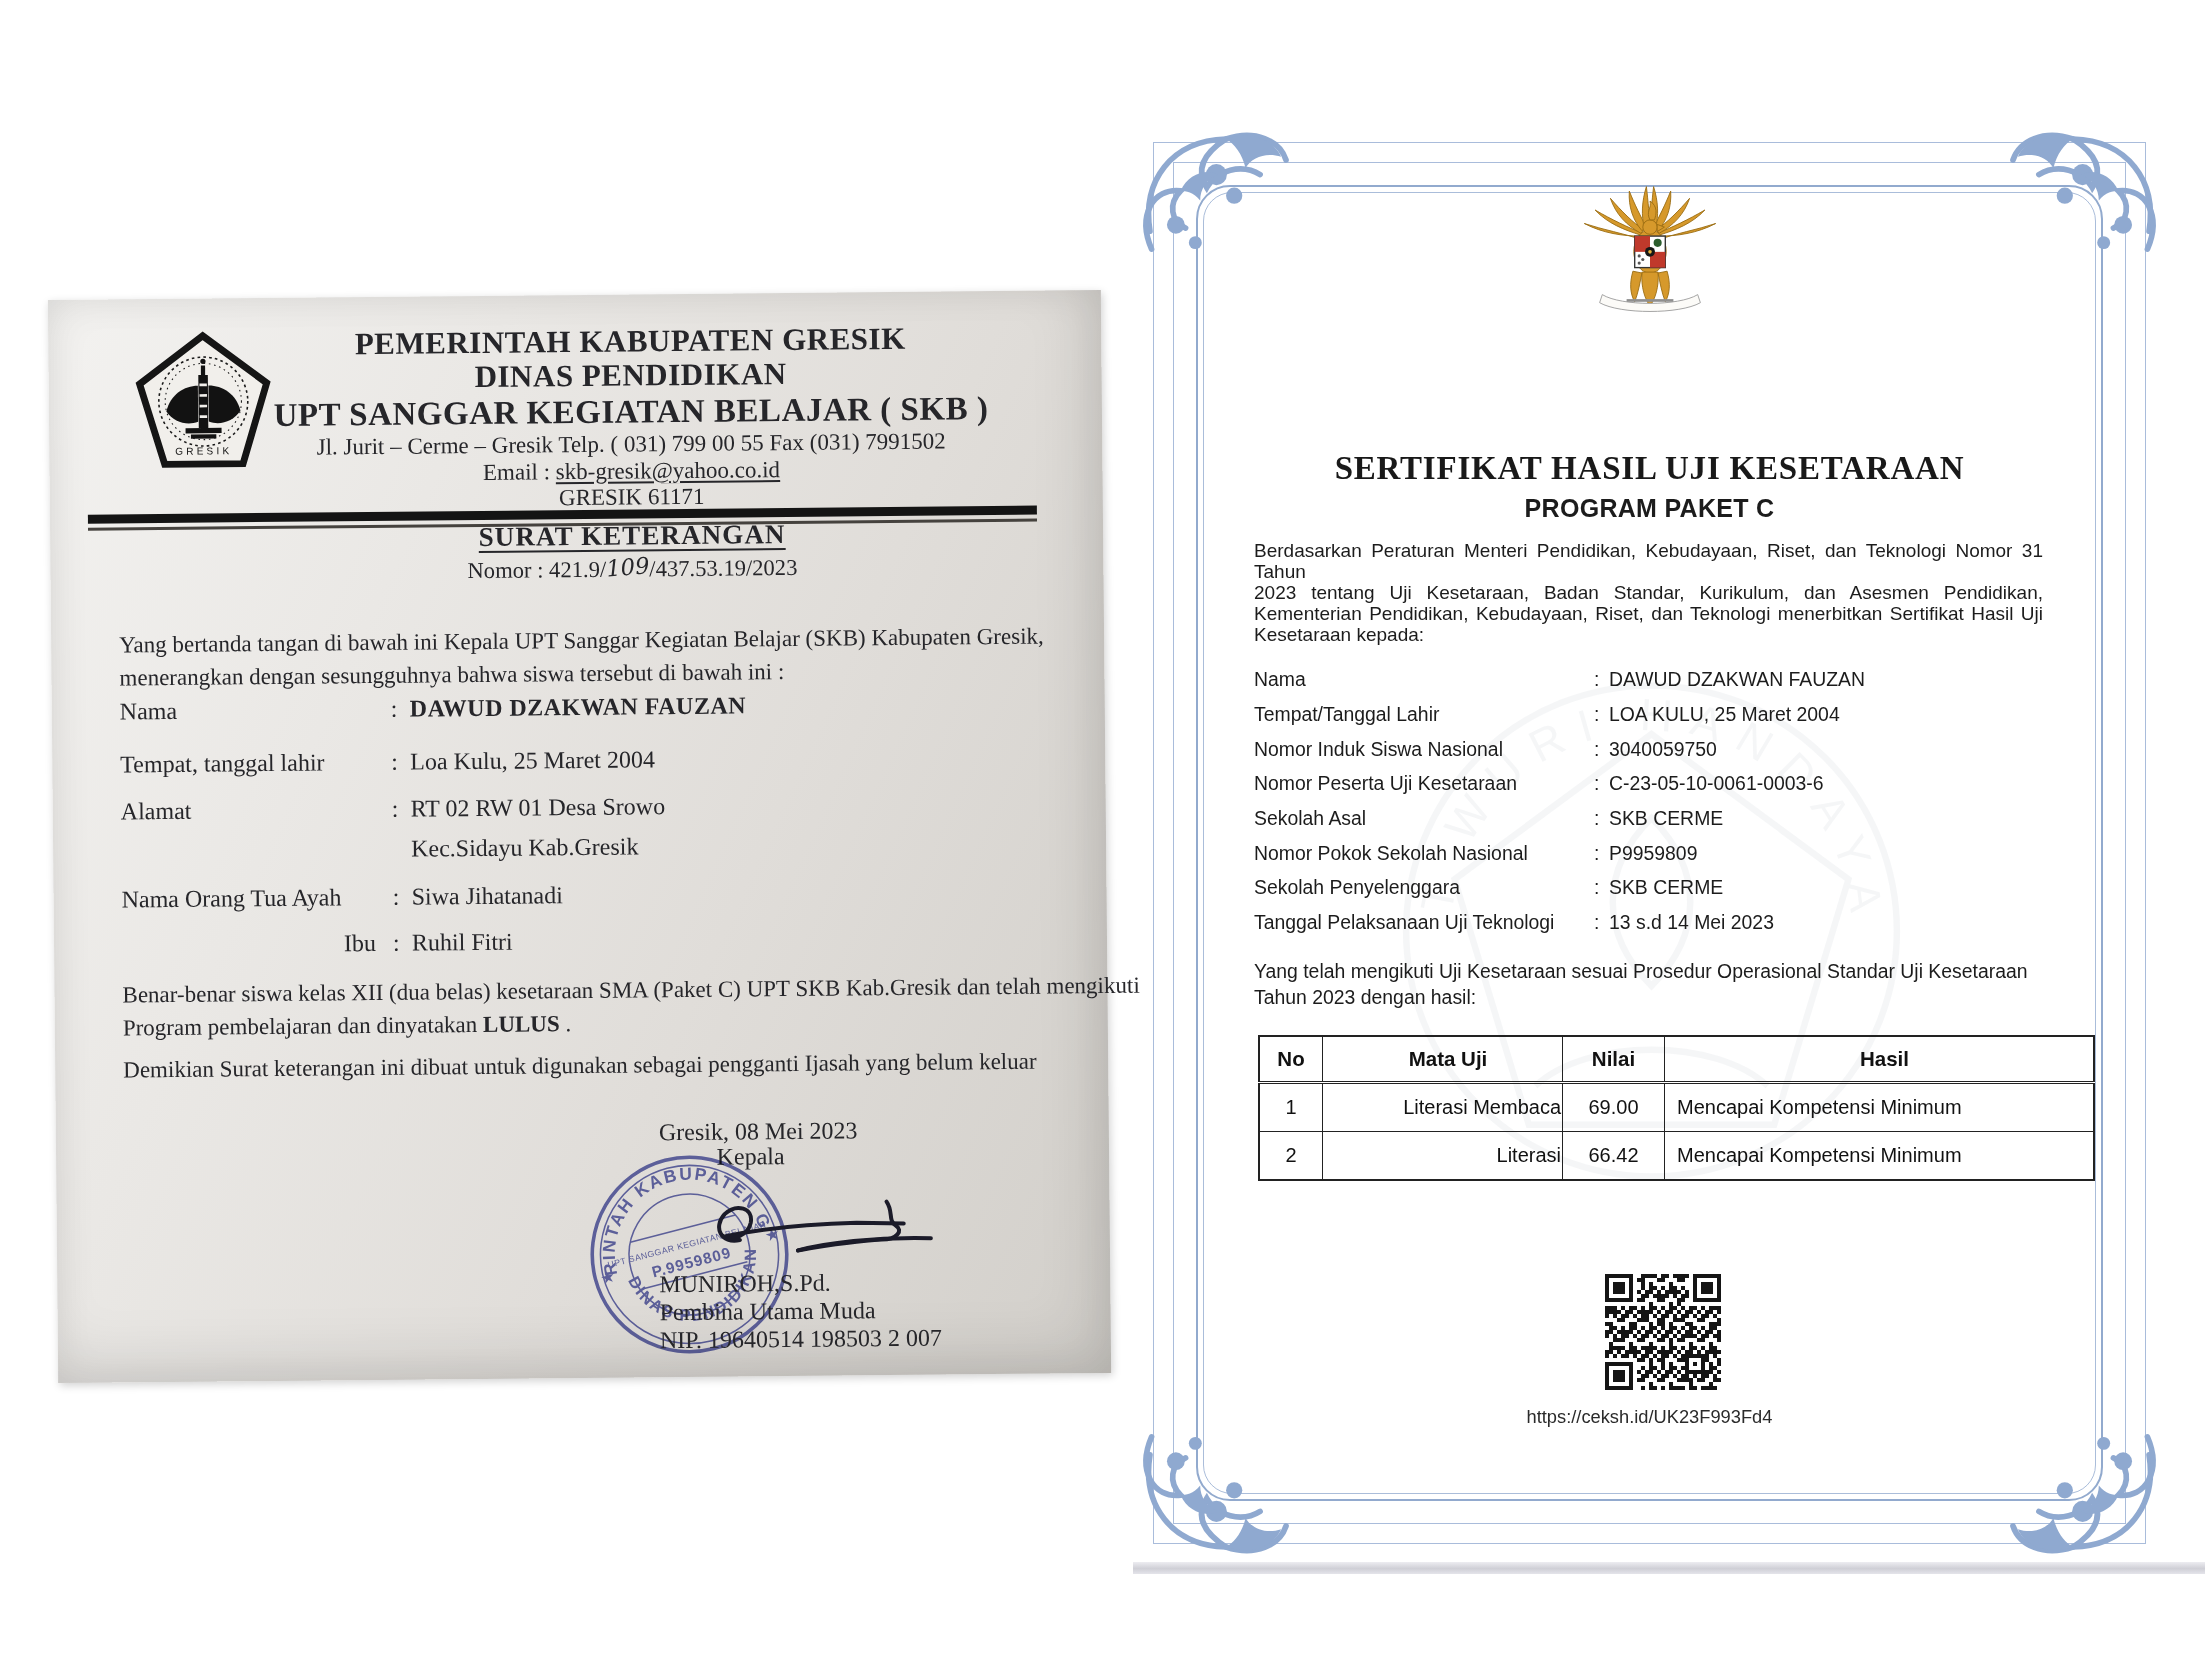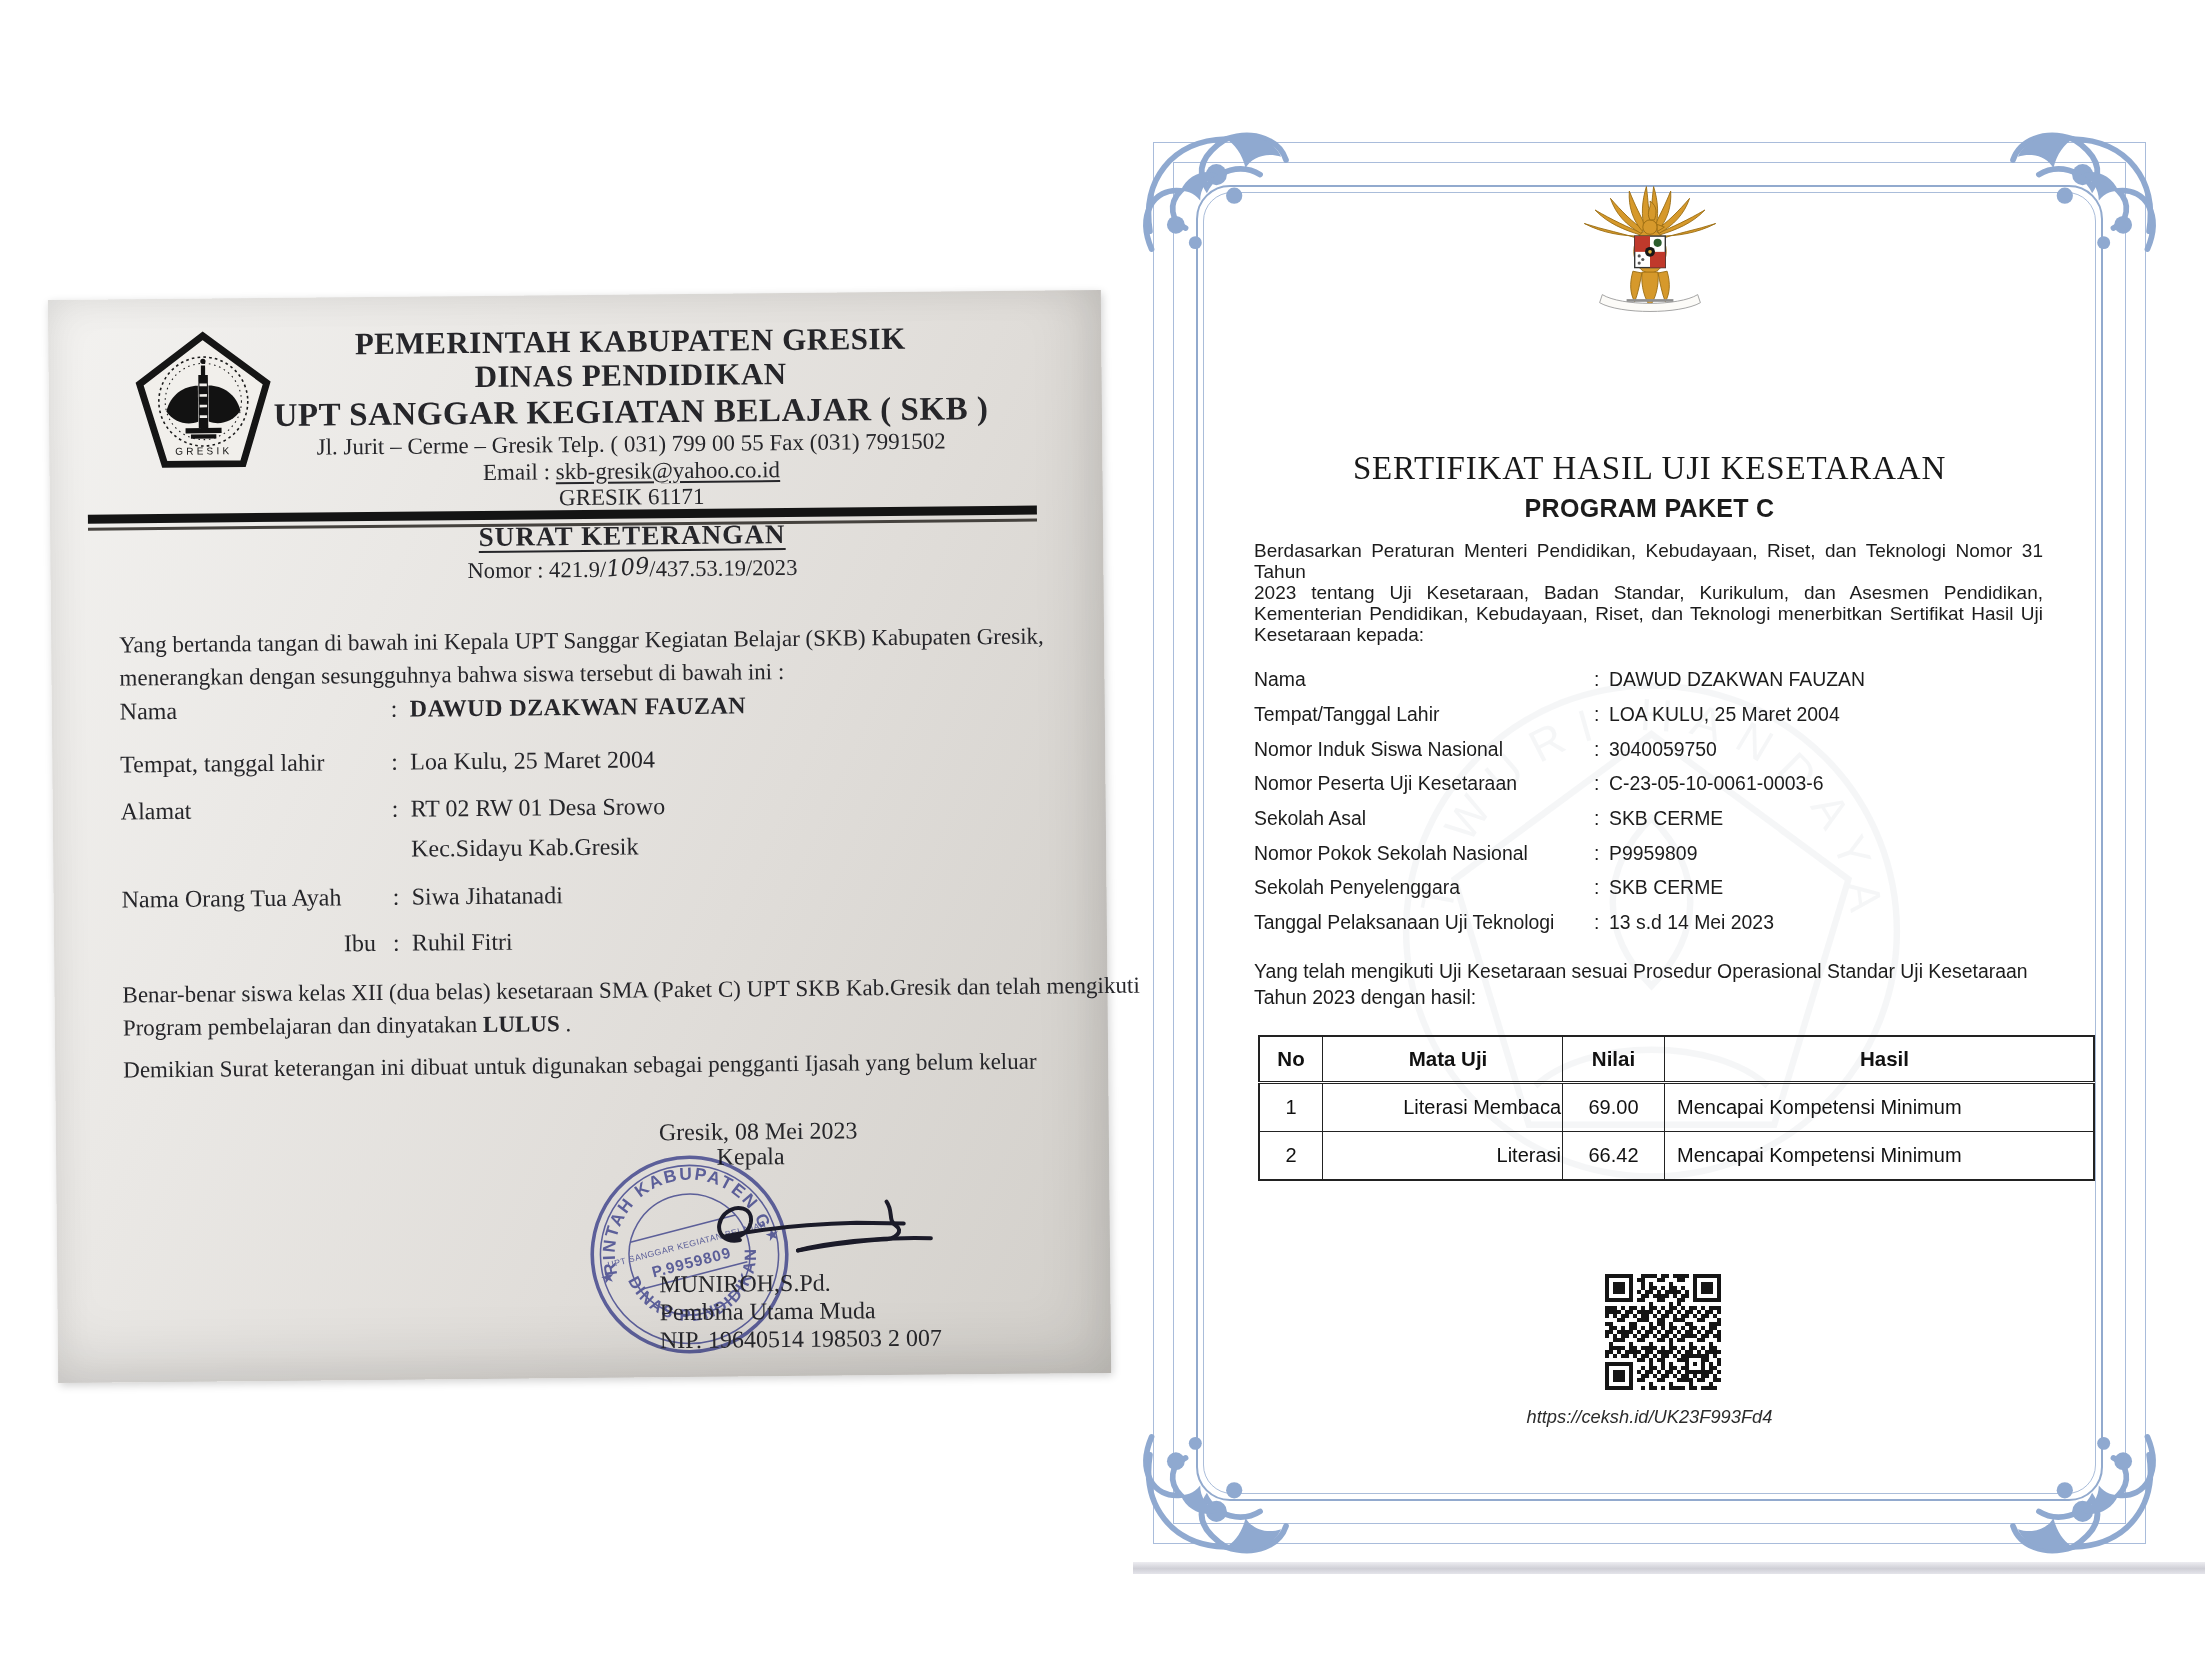--- a/index.html
+++ b/index.html
@@ -49,21 +49,21 @@
   #f3{inset:56px;border:2.2px solid #92aace;border-radius:34px;}
   #f4{inset:63px;border:1.1px solid #aabdda;border-radius:29px;}
   .orn{position:absolute;width:162px;height:162px;}
   #orn-tl{left:-3.2px;top:-3.2px;}
   #orn-tr{right:-3.2px;top:-3.2px;transform:scaleX(-1);}
   #orn-bl{left:-3.2px;bottom:-3.2px;transform:scaleY(-1);}
   #orn-br{right:-3.2px;bottom:-3.2px;transform:scale(-1,-1);}
   #garuda{position:absolute;left:429px;top:54px;width:162px;height:135px;}
   #ministry{position:absolute;left:0;top:196px;width:100%;text-align:center;font-size:22.6px;line-height:36px;letter-spacing:0.3px;color:#232323;}
   #rtitle{position:absolute;left:0;top:321px;width:100%;text-align:center;
-    font-family:"Liberation Serif","DejaVu Serif",serif;font-size:33px;font-weight:normal;letter-spacing:0.8px;color:#191919;}
+    font-family:"Liberation Serif","DejaVu Serif",serif;font-size:33px;font-weight:bold;letter-spacing:0.8px;color:#191919;}
   #rsubtitle{position:absolute;left:0;top:365px;width:100%;text-align:center;font-size:25px;font-weight:bold;letter-spacing:0.3px;}
   #rintro{position:absolute;left:114px;top:411px;width:789px;font-size:19px;line-height:21px;}
   #rintro .jl{display:block;text-align:justify;text-align-last:justify;white-space:normal;}
   #rintro .jl.last{text-align-last:left;}
   .rrow{position:absolute;font-size:19.4px;white-space:nowrap;}
   .rrow .lab{position:absolute;left:0;}
   .rrow .col{position:absolute;left:340px;}
   .rrow .val{position:absolute;left:355px;}
   #rresults{position:absolute;left:114px;top:829px;font-size:19.4px;line-height:26px;white-space:nowrap;}
   #rtable{position:absolute;left:118px;top:906px;width:799px;border-collapse:collapse;table-layout:fixed;
@@ -71,21 +71,21 @@
   #rtable th,#rtable td{border:1.6px solid #222;overflow:hidden;}
   #rtable{border:2.7px solid #222;}
   #rtable th{height:42px;font-size:20.5px;font-weight:bold;text-align:center;border-bottom:3.8px double #222;}
   #rtable td{height:45px;}
   .c-no{width:60px;text-align:center;}
   .c-mu{width:226px;text-align:right;padding-left:12px;}
   .c-ni{width:99px;text-align:center;}
   .c-ha{width:415px;text-align:left;padding-left:12px;}
   #rissue{position:absolute;left:114px;top:1067px;font-size:19.4px;white-space:nowrap;}
   #rqr{position:absolute;left:465px;top:1145px;width:116px;height:116px;}
-  #rurl{position:absolute;left:0;top:1277px;width:100%;text-align:center;font-size:18.3px;color:#2b2b2b;font-style:italic;}
+  #rurl{position:absolute;left:0;top:1277px;width:100%;text-align:center;font-size:18.3px;color:#2b2b2b;}
   #rwm{position:absolute;left:183px;top:463px;width:657px;height:678px;opacity:.06;}
   #scan-strip{position:absolute;left:1133px;top:1562px;width:1072px;height:12px;
      background:linear-gradient(#ededf1,#cfcfd6 55%,#e4e4ea);}
 </style>
 </head>
 <body>
 
 <div id="canvas">
 
   <div id="left-paper">

